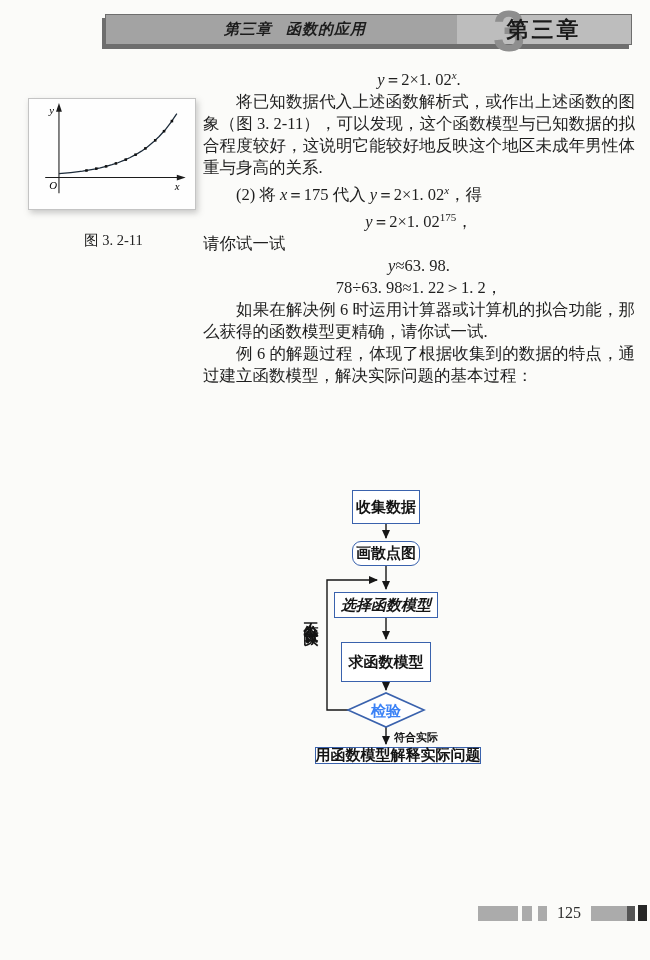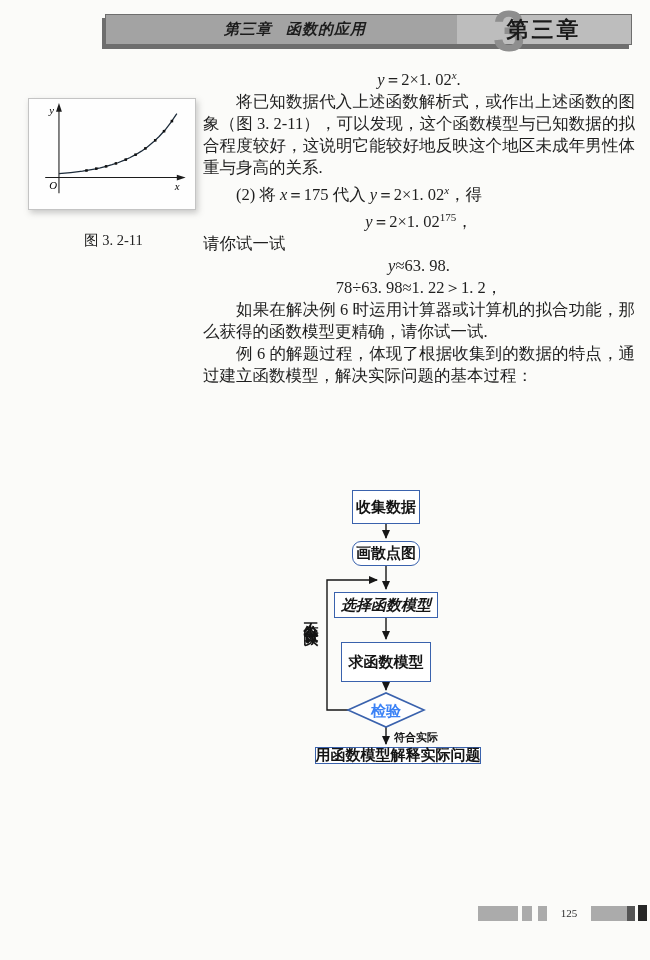--- a/index.html
+++ b/index.html
@@ -85,21 +85,21 @@
   }
   
   .footer {
     position:absolute; left:478px; top:905px; height:16px;
     display:flex; align-items:center;
   }
   .f-rect { height:15px; }
   .f-r1 { width:40px; background:#ababab; margin-right:4px; }
   .f-r2 { width:10px; background:#ababab; margin-right:6px; }
   .f-r3 { width:9px;  background:#ababab; }
-  .f-page { width:44px; text-align:center; font-size:11px; color:#2e2e2e; }
+  .f-page { width:44px; text-align:center; font-size:16px; color:#2e2e2e; }
   .f-r4 { width:36px; background:#ababab; }
   .f-r5 { width:8px;  background:#555555; margin-right:3px; }
   .f-r6 { width:9px;  height:16px; background:#262626; }
 </style>
 </head>
 <body>
 
 <div class="page">
 
   <div class="header-bar">

